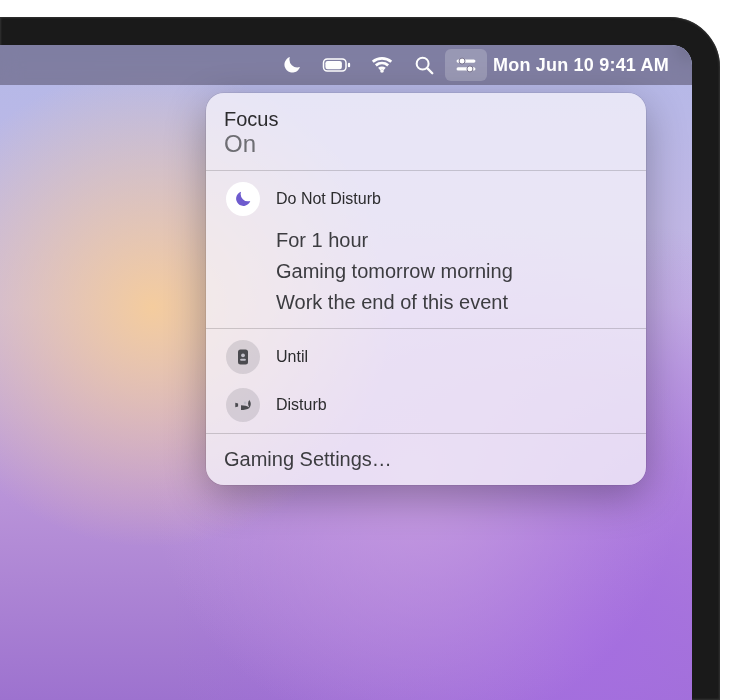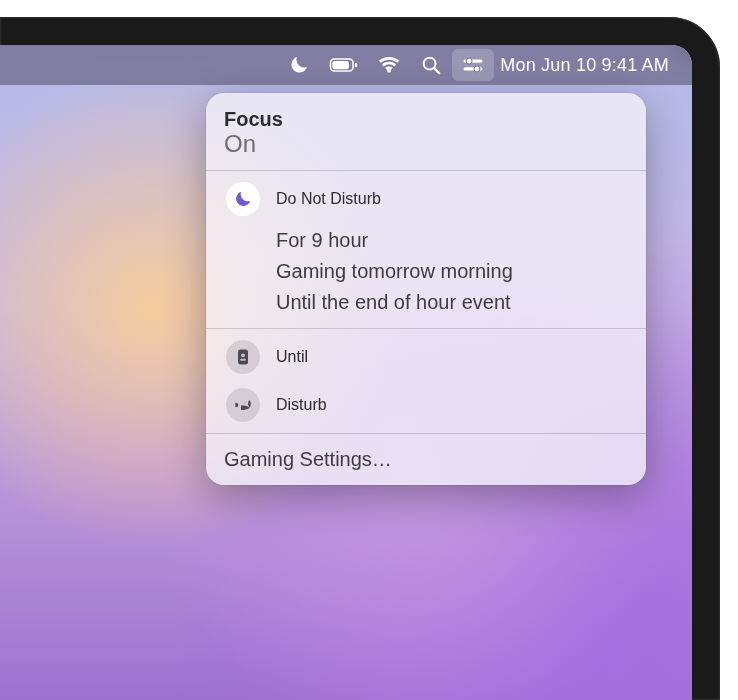--- a/index.html
+++ b/index.html
@@ -64,21 +64,21 @@
       align-items: center;
       justify-content: center;
       border-radius: 6px;
     }
     .mb-item.active {
       background: rgba(255,255,255,0.20);
     }
     .mb-time {
       padding-left: 6px;
       font-size: 18px;
-      font-weight: 400;
+      font-weight: 700;
       letter-spacing: 0.2px;
       white-space: nowrap;
     }
     .icon-svg {
       width: 22px;
       height: 22px;
       fill: #fff;
       display: block;
     }
     .icon-svg.lg { width: 30px; height: 22px; }
@@ -93,21 +93,21 @@
       border-radius: 18px;
       box-shadow: 0 12px 40px rgba(0,0,0,0.30), 0 0 0 0.6px rgba(0,0,0,0.12);
       padding: 12px 0 8px 0;
       color: #2c2c2e;
     }
     .panel-header {
       padding: 2px 18px 8px 18px;
     }
     .panel-title {
       font-size: 20px;
-      font-weight: 700;
+      font-weight: 400;
       line-height: 1.2;
     }
     .panel-sub {
       font-size: 24px;
       color: #6e6e73;
       margin-top: -1px;
     }
     .divider {
       height: 1px;
       background: rgba(0,0,0,0.16);
@@ -201,23 +201,23 @@
       <div class="row clickable">
         <span class="badge">
           <svg viewBox="0 0 24 24">
               <path d="M20.7 14.3A8.7 8.7 0 0 1 9.7 3.3a8.7 8.7 0 1 0 11 11z"></path>
             </svg>
         </span>
         <span>Do Not Disturb</span>
       </div>
 
       <div class="sub-opts">
-        <div class="opt">For 9 hour</div>
+        <div class="opt">For 1 hour</div>
         <div class="opt">Gaming tomorrow morning</div>
-        <div class="opt">Until the end of hour event</div>
+        <div class="opt">Work the end of this event</div>
       </div>
 
       <div class="divider"></div>
 
 
       <div class="row clickable">
         <span class="badge dim">
           <svg viewBox="0 0 24 24">
               <rect x="6" y="3" width="12" height="18" rx="3"></rect>
               <circle cx="12" cy="10" r="2.3" fill="#c1bfc9"></circle>

